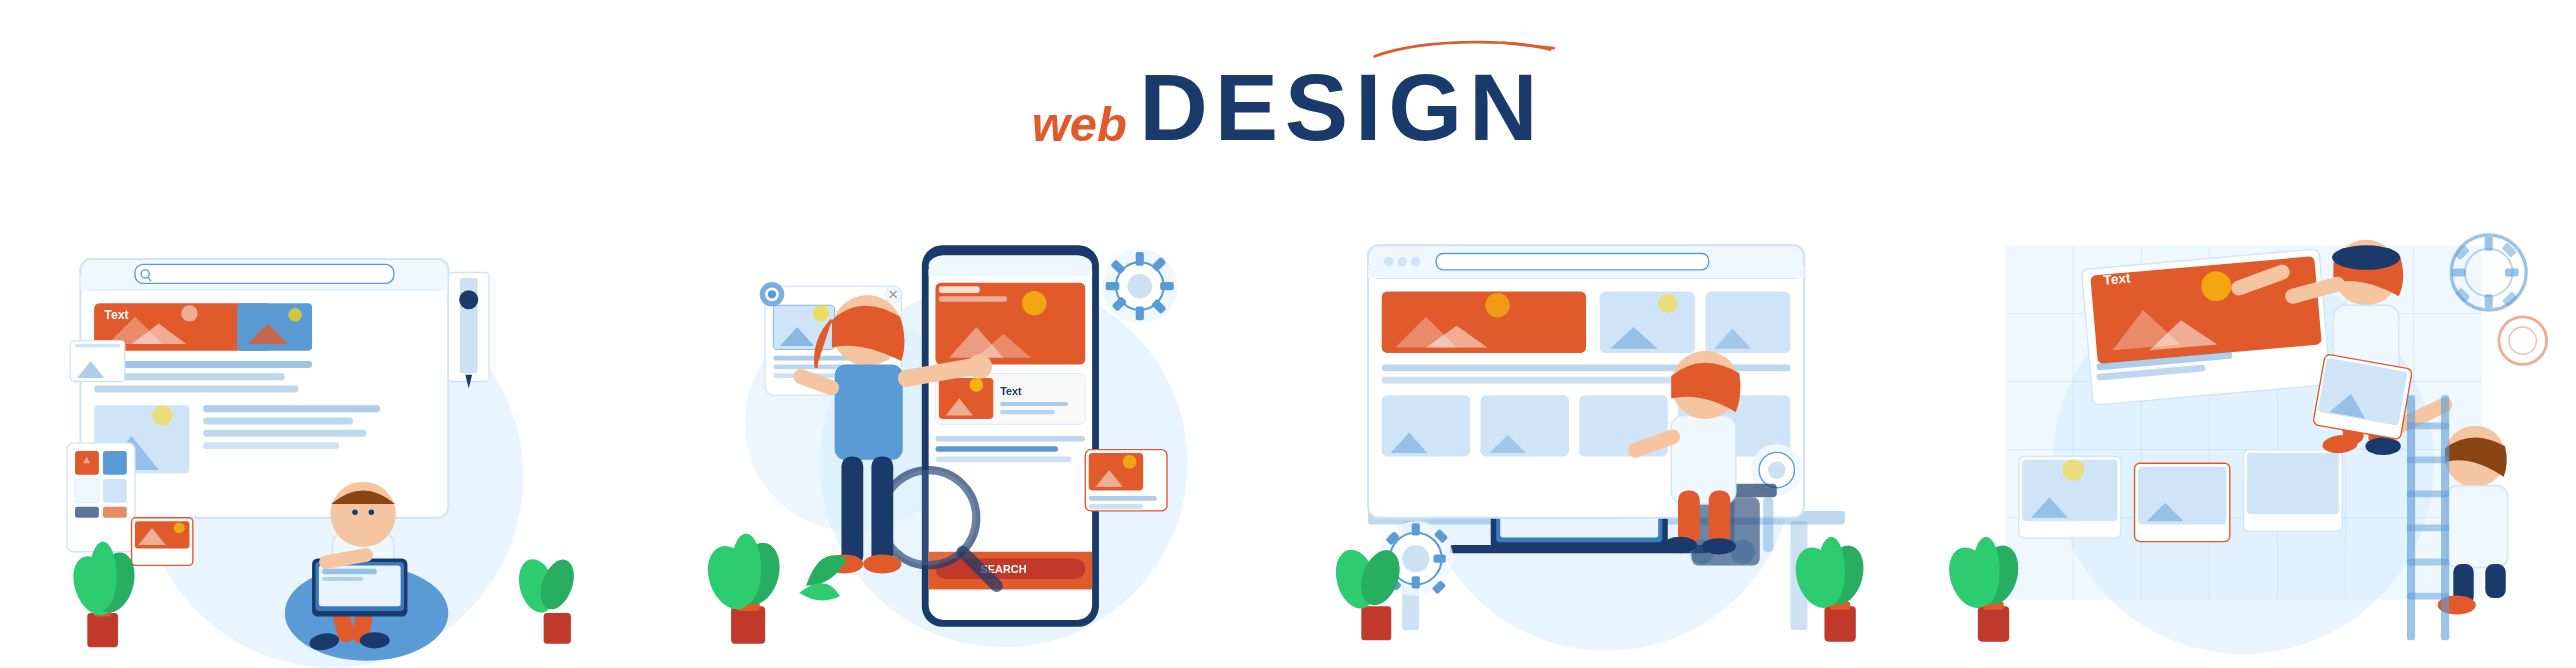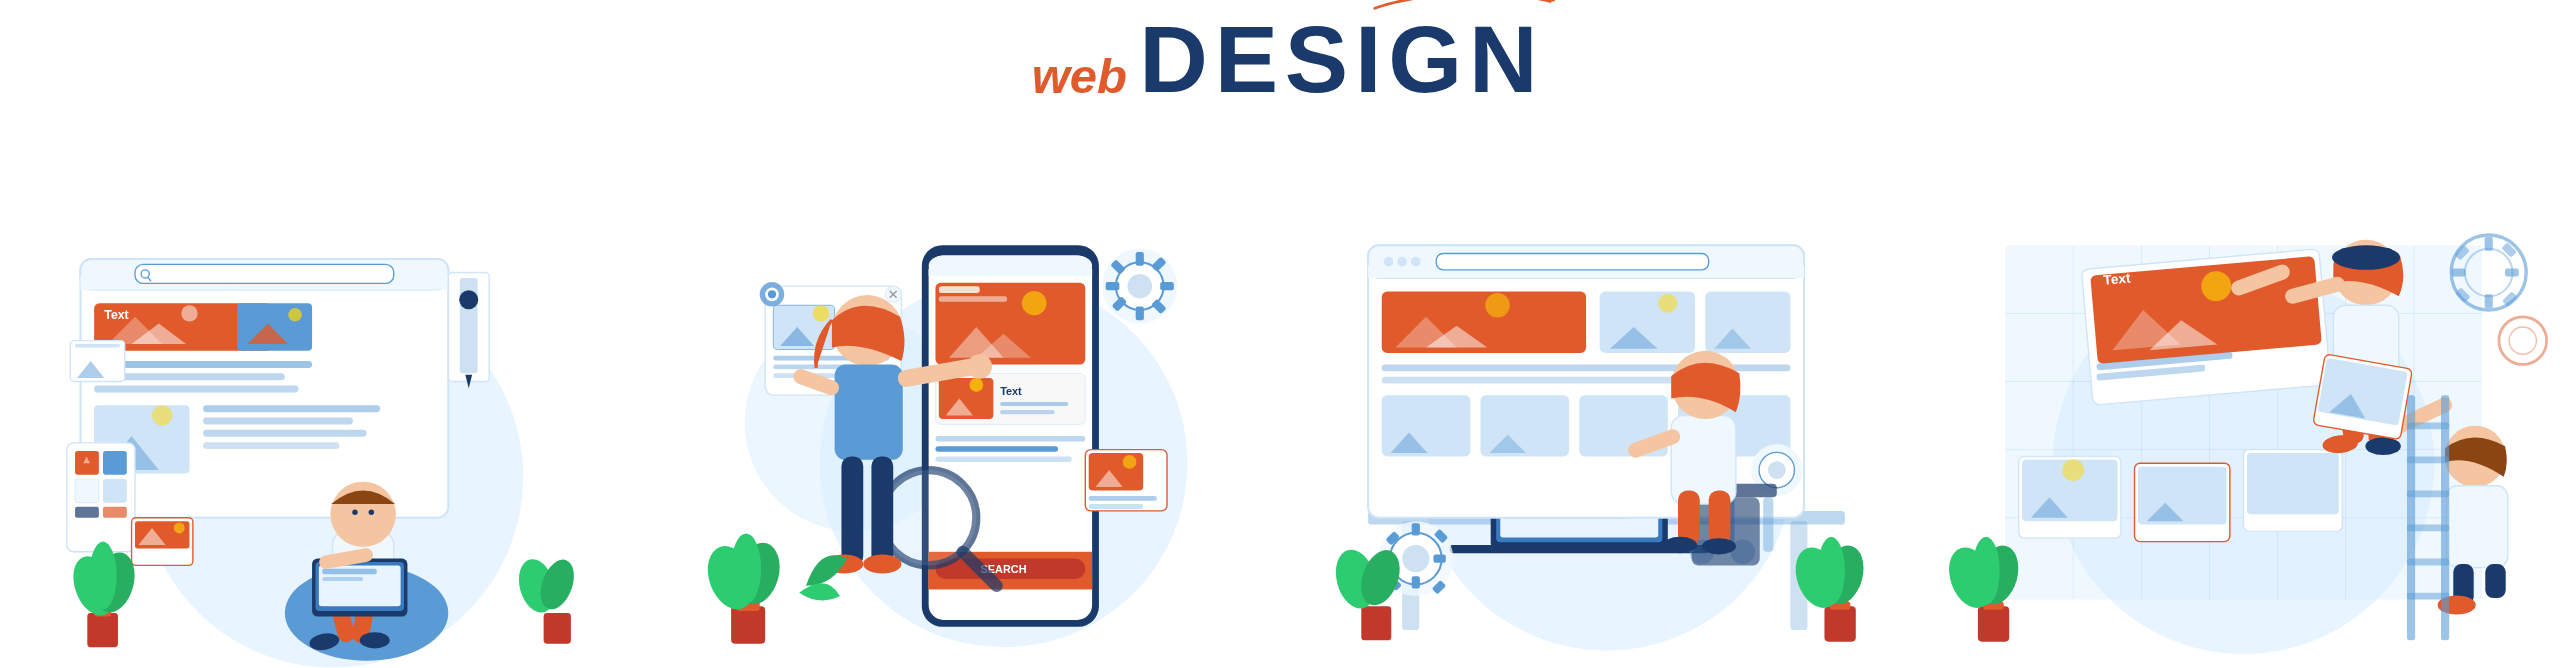--- a/index.html
+++ b/index.html
@@ -12,21 +12,21 @@
       display: flex;
       flex-direction: column;
       align-items: center;
     }
   </style>
 </head>
 <body>
 
 <div style="width:2576px; height:668px; background:#fff; display:flex; flex-direction:column; align-items:center; overflow:hidden;">
 
-  <div style="display:flex; align-items:flex-end; justify-content:center; padding-top:12.3px; gap:0; position:relative; width:100%;">
+  <div style="display:flex; align-items:flex-end; justify-content:center; padding-top:12.3px; gap:0; position:relative; width:100%;margin-top:48px;">
     <div style="display:flex; flex-direction:column; align-items:center;">
       <div style="display:flex; align-items:flex-end; gap:12.3px; position:relative;">
         <span style="font-size:49px; font-weight:700; color:#e05a2b; font-style:italic; line-height:1; margin-bottom:6.8px;">web</span>
 
         <div style="position:relative;">
           <svg width="191" height="27" viewBox="0 0 280 40" style="position:absolute; top:-24px; right:-13.6px;" fill="none">
             <path d="M10 30 Q80 5 200 10 Q240 12 270 20" stroke="#e05a2b" stroke-width="4" fill="none" stroke-linecap="round"></path>
             <path d="M200 10 L275 18" stroke="#e05a2b" stroke-width="4" stroke-linecap="round"></path>
           </svg>
           <span style="font-size:95px; font-weight:900; color:#1a3a6b; letter-spacing:6.8px; line-height:1;">DESIGN</span>

